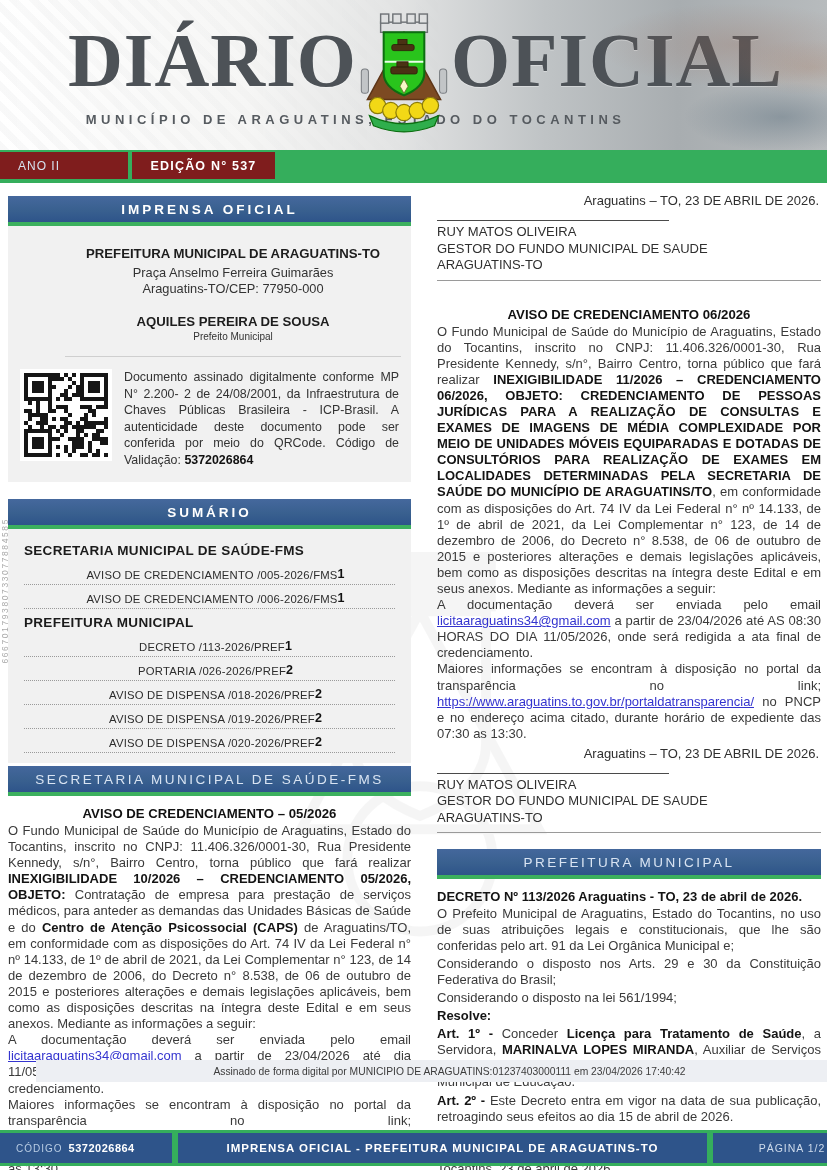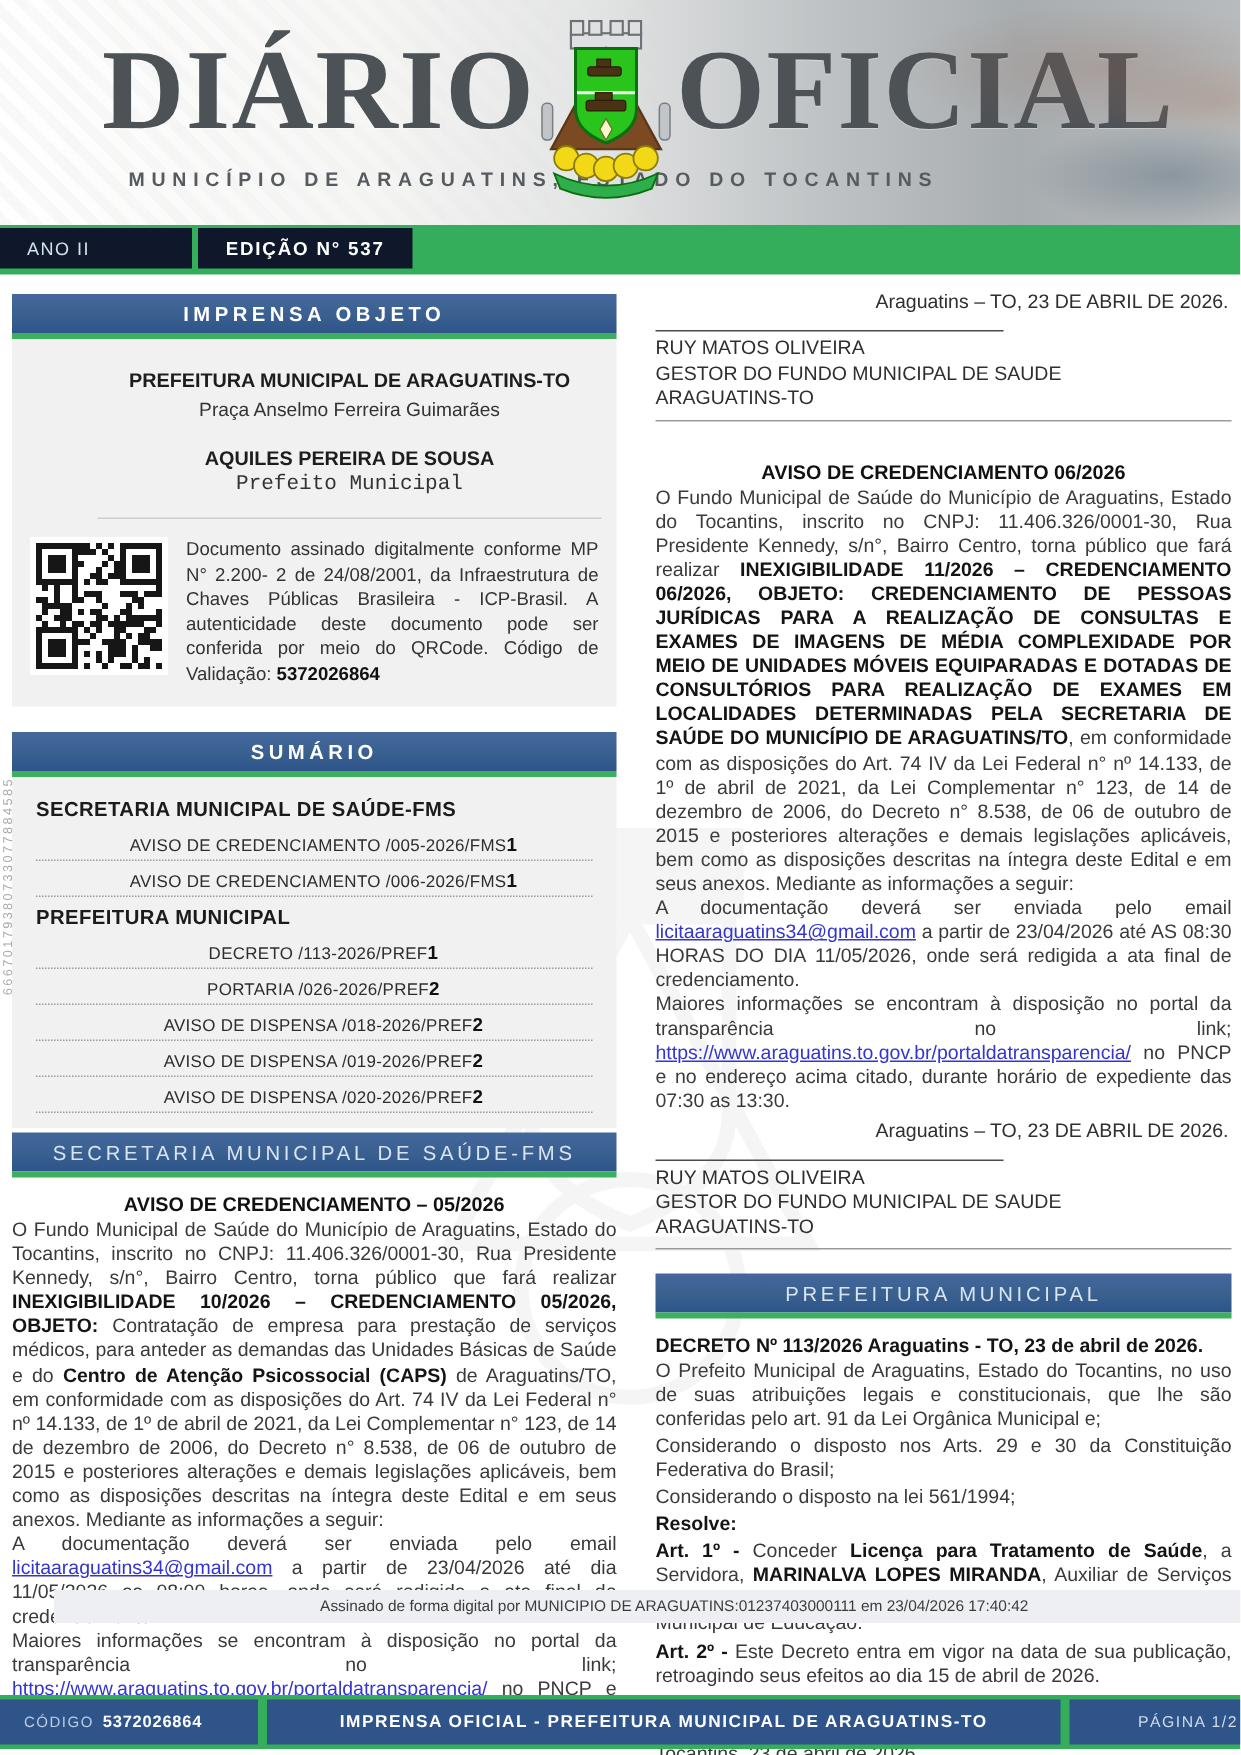--- a/index.html
+++ b/index.html
@@ -21,21 +21,21 @@
   .mast-row { position:absolute; top:8px; left:0; width:100%; display:flex; justify-content:center; align-items:flex-start; gap:2px;margin-left:12px; }
   .mast-word { font-family:"Liberation Serif", serif; font-weight:700; font-size:76px; line-height:104px;
     color:#4d5257; letter-spacing:1px; text-shadow:0 1px 0 rgba(255,255,255,.35); }
   .crest { width:102px; height:126px; margin:4px -6px 0 -6px; flex:0 0 auto; position:relative; z-index:2; }
   .mast-sub { position:absolute; top:112px; left:0; width:86%; text-align:center; font-size:13px; font-weight:700;
     letter-spacing:4.5px; color:#565b60; }
 
   
   .datebar { position:absolute; top:150px; left:0; width:827px; height:33px; background:#35ae5c;
     display:flex; gap:4px; padding:2px 0 4px 0; }
-  .datebar .seg { background:#0f172a; height:27px; display:flex; align-items:center; }
+  .datebar .seg { background:#7f1d1d; height:27px; display:flex; align-items:center; }
   .seg-ano { width:128px; padding-left:18px; color:#d6e1ee; font-size:12px; letter-spacing:1px; }
   .seg-city { flex:1; justify-content:center; color:#fff; font-size:12.5px; letter-spacing:1.2px; }
   .seg-city .light { color:#c9d8ea; font-weight:400; }
   .seg-city .b { font-weight:700; margin-left:5px; }
   .seg-ed { width:143px; justify-content:center; color:#fff; font-size:12.5px; font-weight:700; letter-spacing:1.2px; }
 
   
   .wm { position:absolute; left:255px; top:545px; width:330px; height:420px; opacity:.05; z-index:0; pointer-events:none; }
 
   
@@ -43,21 +43,21 @@
   .col-right { position:absolute; left:437px; top:193px; width:384px; height:909px; z-index:1; }
 
   .panel { background:#f1f1f1; }
   .panel-head { background:linear-gradient(180deg,#45689d 0%,#39608f 55%,#2e548a 100%);
     border-bottom:4px solid #3cb05e; height:30px; display:flex; align-items:center; justify-content:center;
     color:#fff; font-weight:700; font-size:13.5px; letter-spacing:3px; }
   .imprensa-body { text-align:center; padding:20px 10px 0 10px; color:#2f2f2f;margin-left:47px; }
   .imp-org { font-weight:700; font-size:13.2px; color:#1d1d1d; margin-bottom:4px; }
   .imp-line { font-size:12.8px; color:#333; line-height:16px; }
   .imp-mayor { font-weight:700; font-size:13.2px; color:#1d1d1d; margin-top:17px; }
-  .imp-role { font-size:14px; color:#333; margin-top:2px;font-family:Liberation Mono, monospace; }
+  .imp-role { font-size:10px; color:#333; margin-top:2px; }
   .imp-divider { border-top:1px solid #cfcfcf; margin-top:14px; }
   .qr-row { display:flex; padding:12px 12px 14px 12px; text-align:left; }
   .qr-box { width:92px; height:92px; background:#fff; flex:0 0 auto; padding:4px; }
   .qr-text { font-size:12.4px; color:#333; line-height:16.5px; margin-left:12px; text-align:justify; }
   .qr-text .b { font-weight:700; color:#111; }
 
   .sumario { margin-top:17px; }
   .sum-body { padding:8px 16px 10px 16px; }
   .sum-group { font-weight:700; font-size:13.5px; color:#1b1b1b; letter-spacing:.3px; padding:6px 0 3px 0; }
   .sum-item { display:flex; justify-content:center; align-items:flex-end;
@@ -156,24 +156,25 @@
       <rect x="27" y="2" width="46" height="18" fill="#555"></rect>
       <polygon points="50,20 86,86 14,86" fill="none" stroke="#555" stroke-width="3"></polygon>
       <path d="M30 20 h40 v40 q0 14 -20 22 q-20 -8 -20 -22 Z" fill="none" stroke="#555" stroke-width="3"></path>
       <circle cx="50" cy="95" r="22" fill="none" stroke="#555" stroke-width="3"></circle>
     </svg>
   </div>
 
   <div class="col-left">
 
     <div class="panel">
-      <div class="panel-head">IMPRENSA OBJETO</div>
+      <div class="panel-head">IMPRENSA OFICIAL</div>
       <div class="imprensa-body">
         <div class="imp-org">PREFEITURA MUNICIPAL DE ARAGUATINS-TO</div>
         <div class="imp-line">Praça Anselmo Ferreira Guimarães</div>
+        <div class="imp-line">Araguatins-TO/CEP: 77950-000</div>
         <div class="imp-mayor">AQUILES PEREIRA DE SOUSA</div>
         <div class="imp-role">Prefeito Municipal</div>
         <div class="imp-divider"></div>
       </div>
       <div class="qr-row">
         <div class="qr-box"><svg viewBox="0 0 21 21" width="100%" height="100%" shape-rendering="crispEdges">
               <rect width="21" height="21" fill="#fff"></rect>
               <rect x="7" y="0" width="1" height="1" fill="#161616"></rect>
               <rect x="8" y="0" width="1" height="1" fill="#161616"></rect>
               <rect x="10" y="0" width="1" height="1" fill="#161616"></rect>

